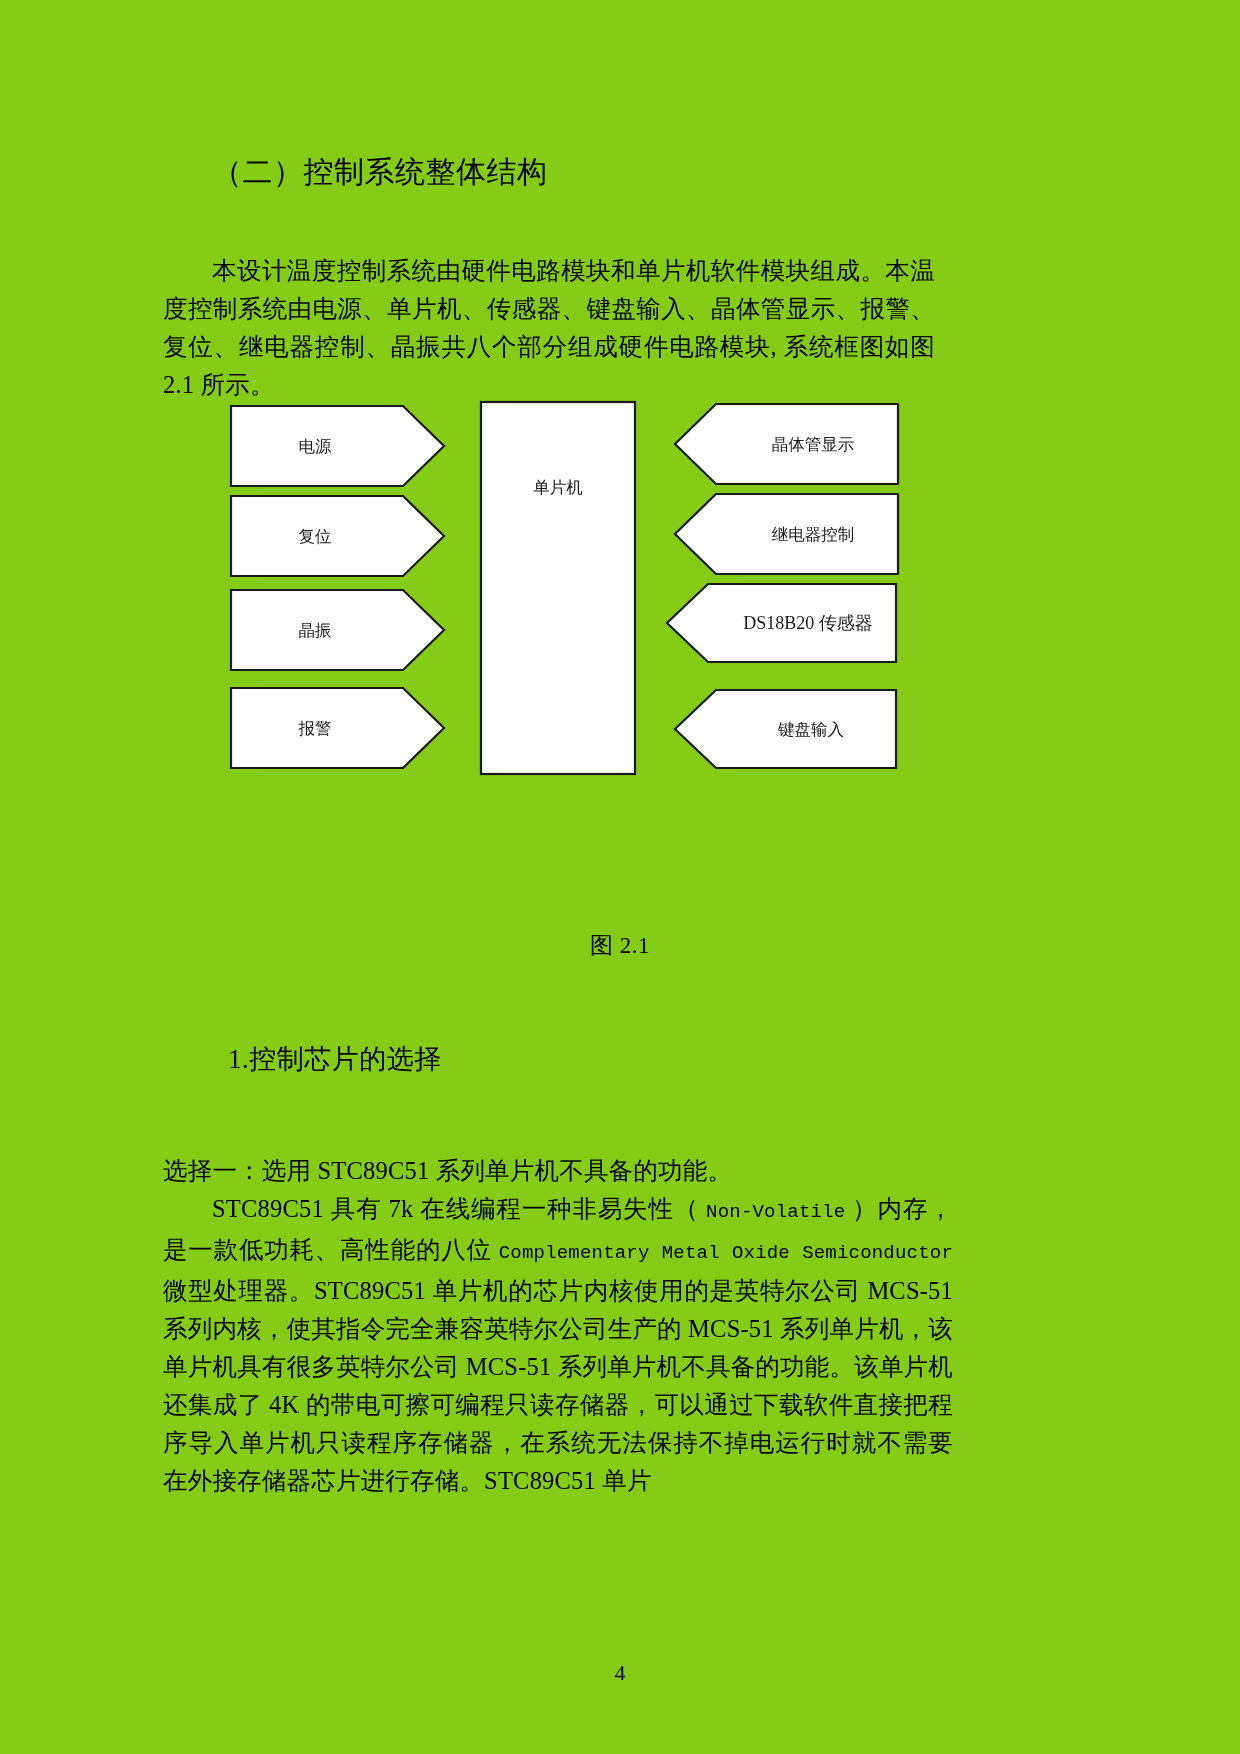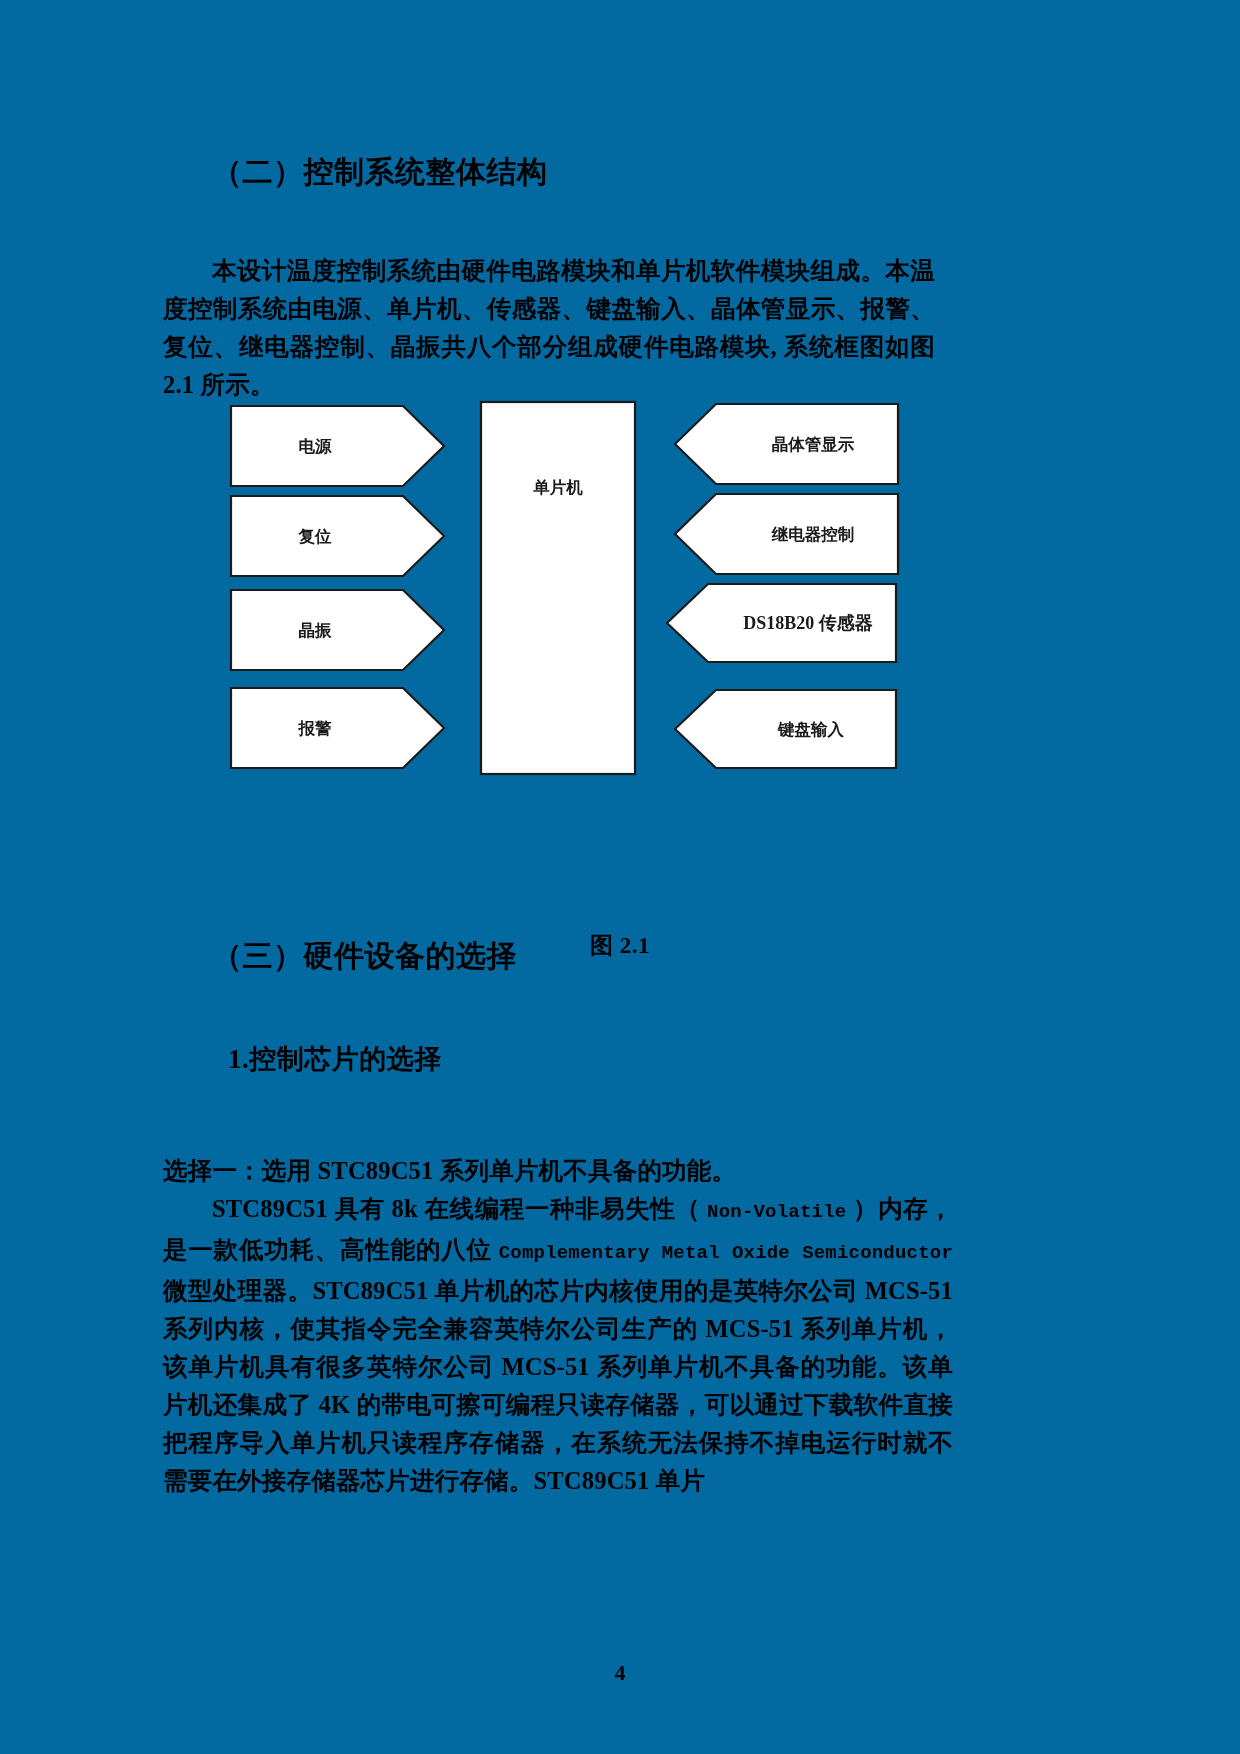--- a/index.html
+++ b/index.html
@@ -12,22 +12,21 @@
     height: 1754px;
     position: relative;
     font-family: "Liberation Serif", "DejaVu Serif", serif;
     color: #000000;
     overflow: hidden;
   }
 
   .page {
     position: absolute;
     inset: 0;
-    background: #0369a1;
-    font-weight: bold;
+    background: #84cc16;
   }
 
   
   .h-section {
     position: absolute;
     font-size: 30px;
     line-height: 1.3;
     letter-spacing: 0.5px;
     white-space: nowrap;
   }
@@ -164,25 +163,24 @@
 
       <g>
         <polygon class="shape" points="553,300 733,300 733,378 553,378 512,339"></polygon>
         <text class="fig-label" x="648" y="345" text-anchor="middle">键盘输入</text>
       </g>
     </svg>
   </div>
 
   <div id="figure-caption">图 2.1</div>
 
-  <div class="h-section" id="heading-3">（三）硬件设备的选择</div>
 
   <div class="h-section" id="heading-sub">1.控制芯片的选择</div>
 
   <div class="para" id="para-choice">选择一：选用 STC89C51 系列单片机不具备的功能。</div>
 
   <div class="para" id="para-detail">
-    <span>STC89C51 具有 8k 在线编程一种非易失性（ </span><span class="mono">Non-Volatile</span><span> ）内存，是一款低功耗、高性能的八位 </span><span class="mono">Complementary Metal Oxide Semiconductor</span><span> 微型处理器。STC89C51 单片机的芯片内核使用的是英特尔公司 MCS-51 系列内核，使其指令完全兼容英特尔公司生产的 MCS-51 系列单片机，该单片机具有很多英特尔公司 MCS-51 系列单片机不具备的功能。该单片机还集成了 4K 的带电可擦可编程只读存储器，可以通过下载软件直接把程序导入单片机只读程序存储器，在系统无法保持不掉电运行时就不需要在外接存储器芯片进行存储。STC89C51 单片</span>
+    <span>STC89C51 具有 7k 在线编程一种非易失性（ </span><span class="mono">Non-Volatile</span><span> ）内存，是一款低功耗、高性能的八位 </span><span class="mono">Complementary Metal Oxide Semiconductor</span><span> 微型处理器。STC89C51 单片机的芯片内核使用的是英特尔公司 MCS-51 系列内核，使其指令完全兼容英特尔公司生产的 MCS-51 系列单片机，该单片机具有很多英特尔公司 MCS-51 系列单片机不具备的功能。该单片机还集成了 4K 的带电可擦可编程只读存储器，可以通过下载软件直接把程序导入单片机只读程序存储器，在系统无法保持不掉电运行时就不需要在外接存储器芯片进行存储。STC89C51 单片</span>
   </div>
 
   <div id="page-number">4</div>
 
 </div>
 
 </body></html>

